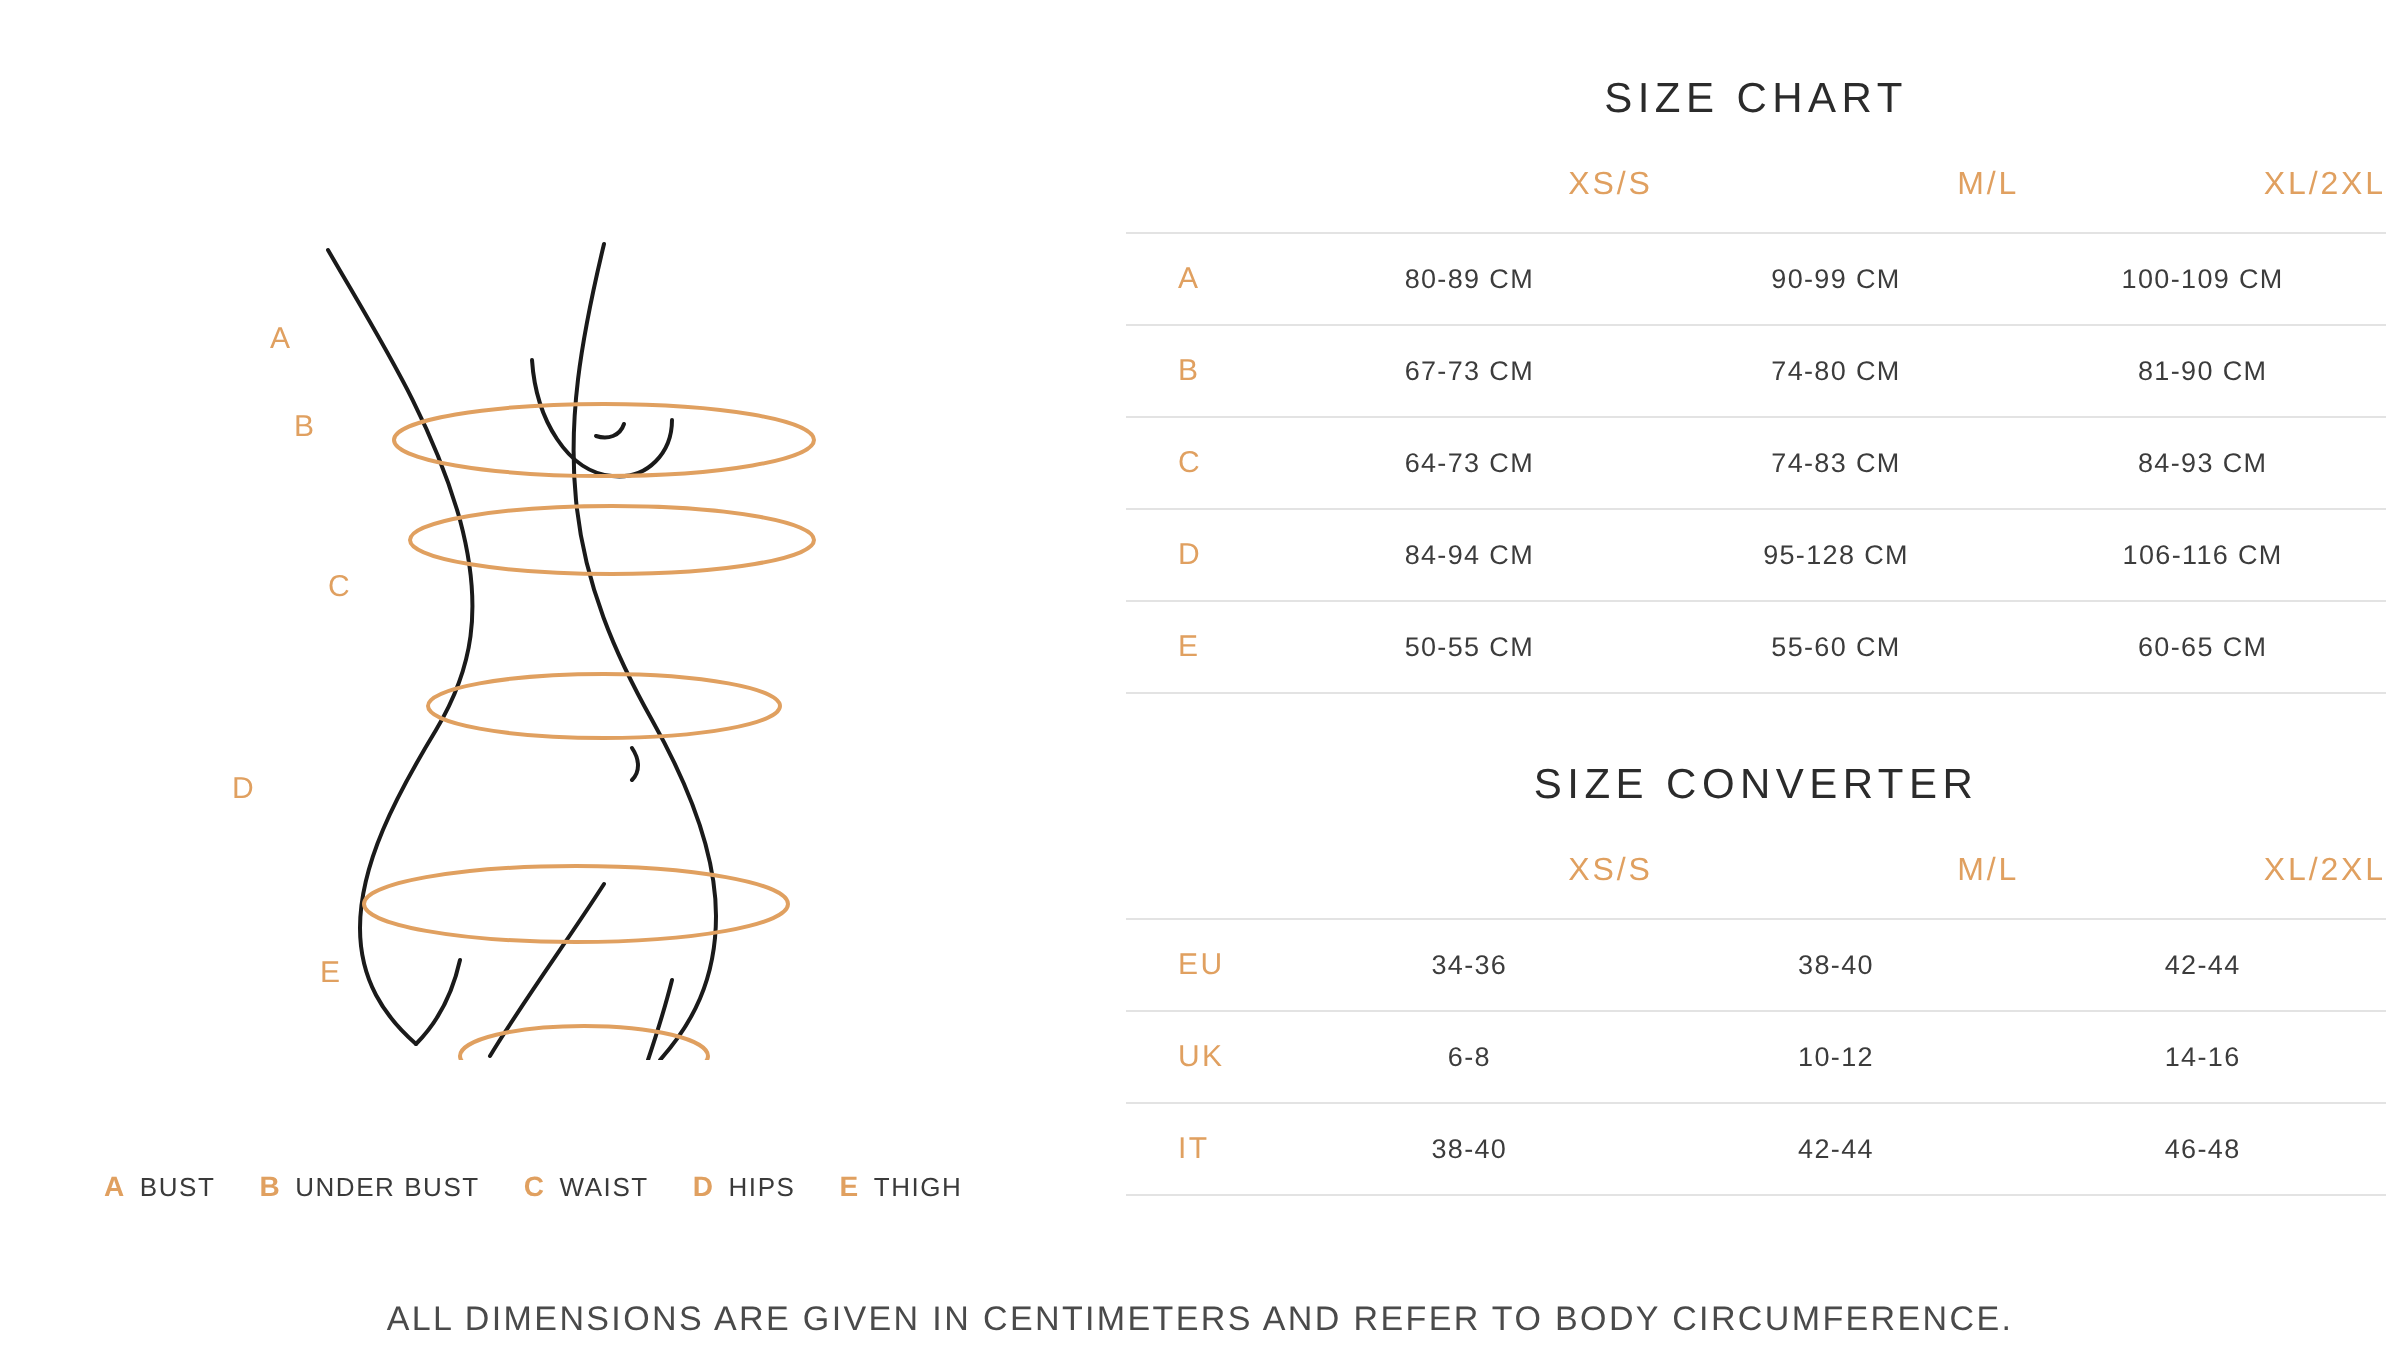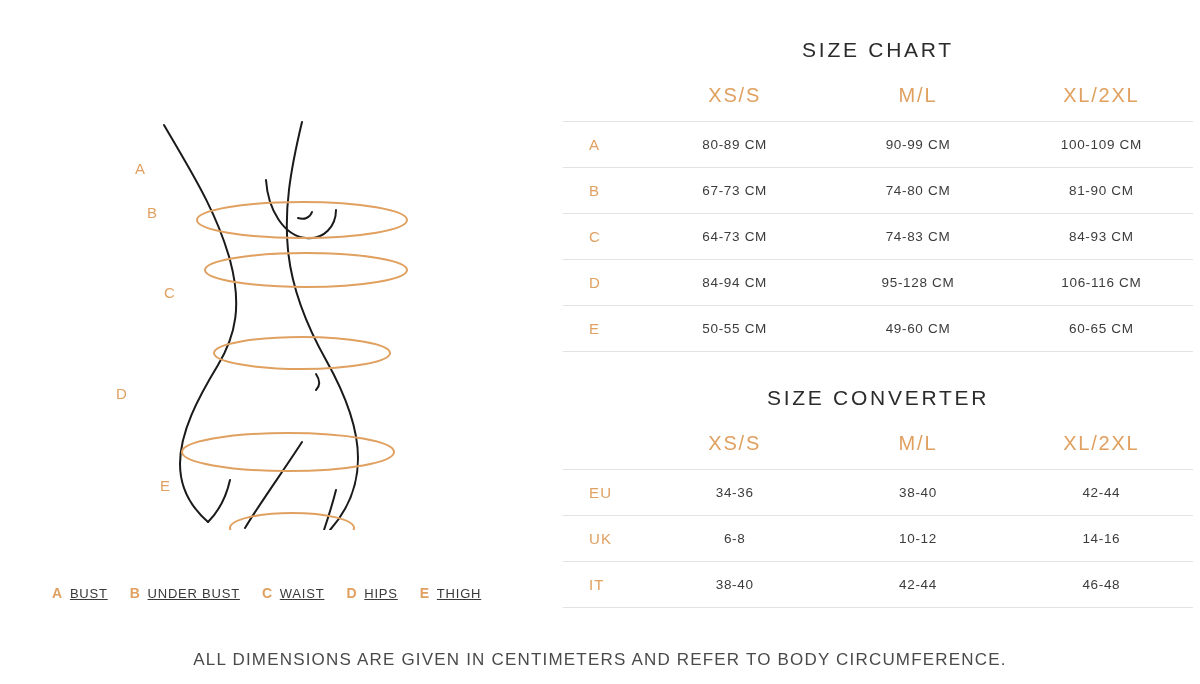--- a/index.html
+++ b/index.html
@@ -49,21 +49,20 @@
     gap: 7px;
   }
   .legend-letter {
     color: #e0a060;
     font-size: 14px;
     font-weight: 700;
   }
   .legend-label {
     color: #3a3a3a;
     font-size: 13px;
-    text-decoration: underline;
   }
 
   
   .tables {
     position: absolute;
     left: 563px;
     top: 38px;
     width: 630px;
   }
   .table-title {
@@ -74,25 +73,25 @@
     font-weight: 400;
     margin: 0 0 22px 0;
   }
   table {
     width: 100%;
     border-collapse: collapse;
     table-layout: fixed;
   }
   thead th {
     font-weight: 400;
-    font-size: 20px;
+    font-size: 16px;
     letter-spacing: 0.09em;
     color: #e0a060;
     padding: 0 0 14px 0;
-    text-align: center;
+    text-align: right;
   }
   thead th.corner {
     width: 80px;
   }
   tbody td {
     border-top: 1px solid #e3e3e3;
     padding: 14px 0;
     text-align: center;
     font-size: 13.5px;
     letter-spacing: 0.05em;
@@ -227,21 +226,21 @@
         </tr>
         <tr>
           <td class="rowhead">D</td>
           <td>84-94 CM</td>
           <td>95-128 CM</td>
           <td>106-116 CM</td>
         </tr>
         <tr>
           <td class="rowhead">E</td>
           <td>50-55 CM</td>
-          <td>49-60 CM</td>
+          <td>55-60 CM</td>
           <td>60-65 CM</td>
         </tr>
       </tbody>
     </table>
 
     <div class="spacer"></div>
 
     <h2 class="table-title">SIZE CONVERTER</h2>
 
     <table>

